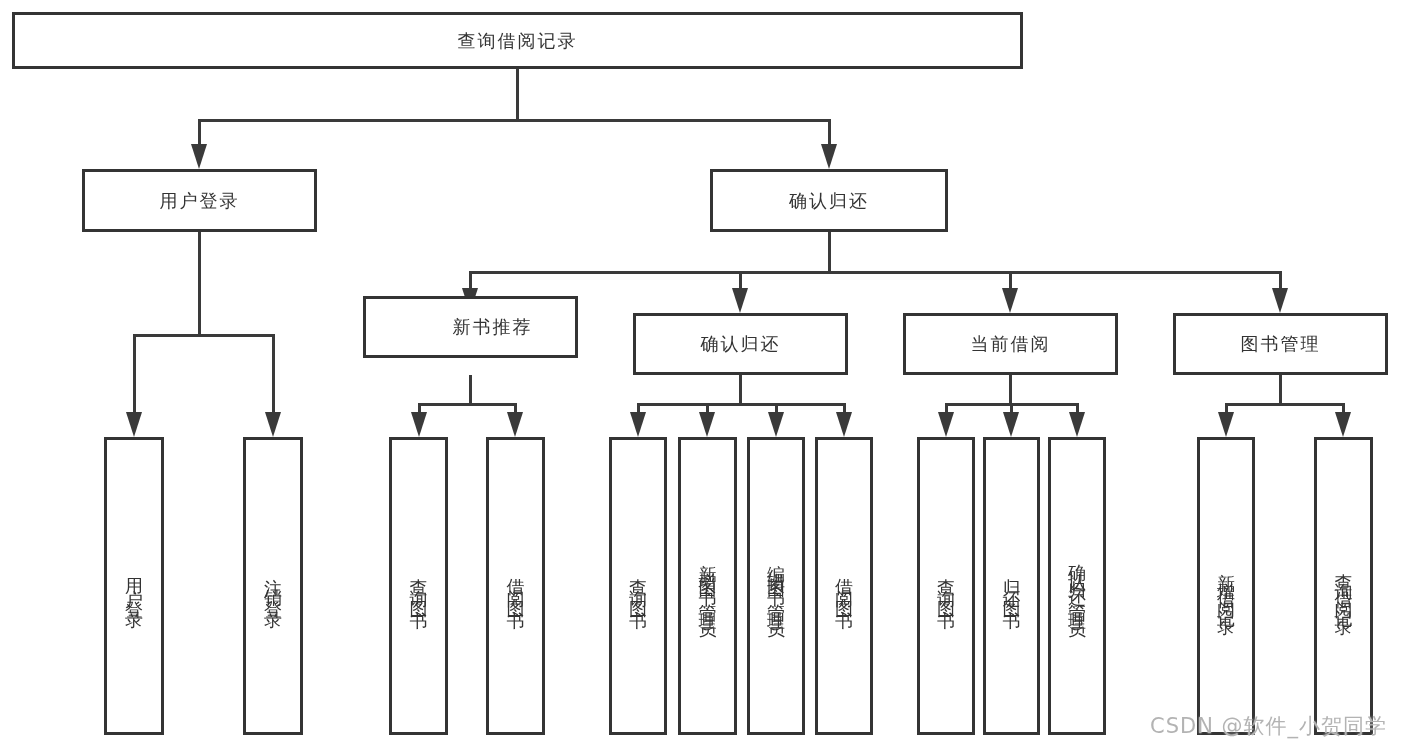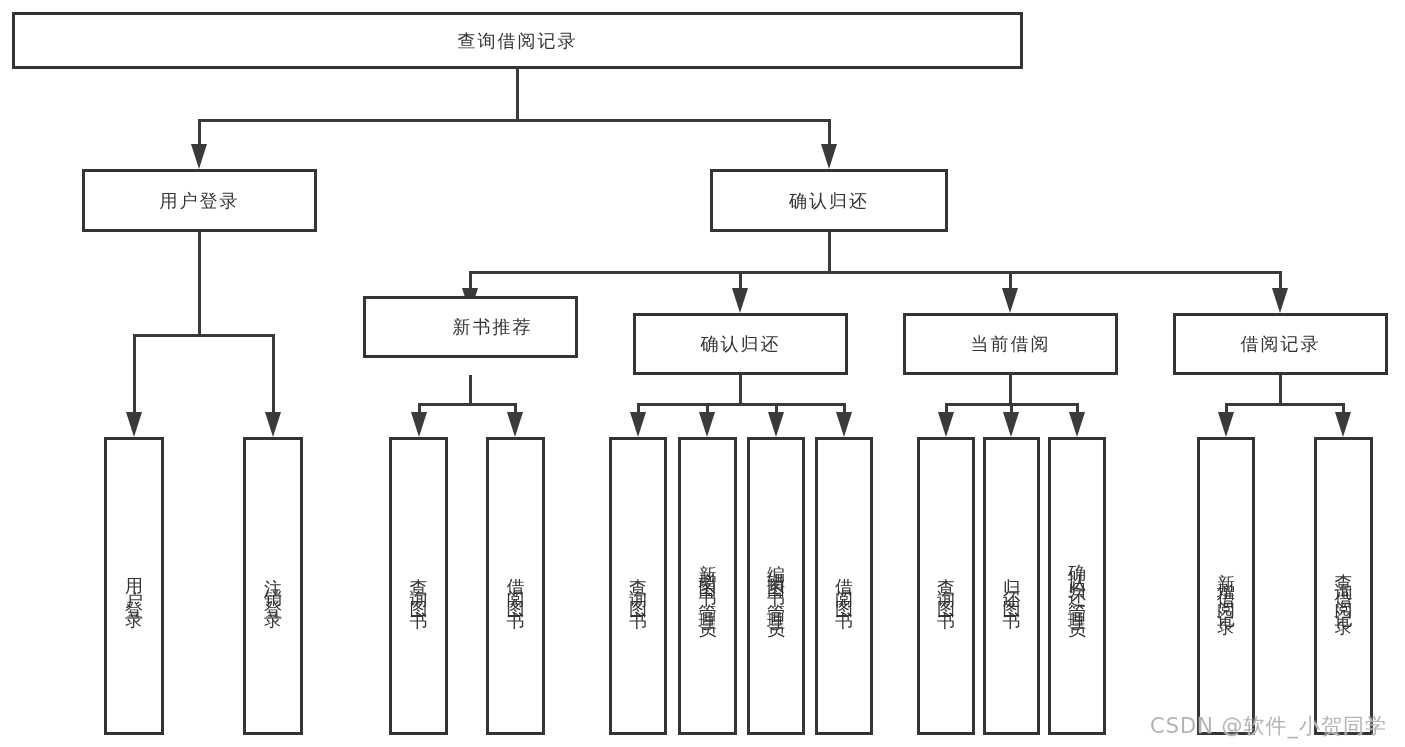--- a/index.html
+++ b/index.html
@@ -103,21 +103,21 @@
   <div class="node" style="left:363px; top:296px; width:215px; height:62px;padding-left:44px;">
     <span>新书推荐</span>
   </div>
   <div class="node" style="left:633px; top:313px; width:215px; height:62px;">
     <span>确认归还</span>
   </div>
   <div class="node" style="left:903px; top:313px; width:215px; height:62px;">
     <span>当前借阅</span>
   </div>
   <div class="node" style="left:1173px; top:313px; width:215px; height:62px;">
-    <span>借阅记录</span>
+    <span>图书管理</span>
   </div>
 
   <div class="line" style="left:469px; top:375px; width:3px; height:30px;"></div>
   <div class="line" style="left:418px; top:403px; width:99px; height:3px;"></div>
   <div class="line" style="left:418px; top:403px; width:3px; height:13px;"></div>
   <div class="arrow" style="left:411px; top:412px;"></div>
   <div class="line" style="left:514px; top:403px; width:3px; height:13px;"></div>
   <div class="arrow" style="left:507px; top:412px;"></div>
 
   <div class="line" style="left:739px; top:375px; width:3px; height:30px;"></div>

